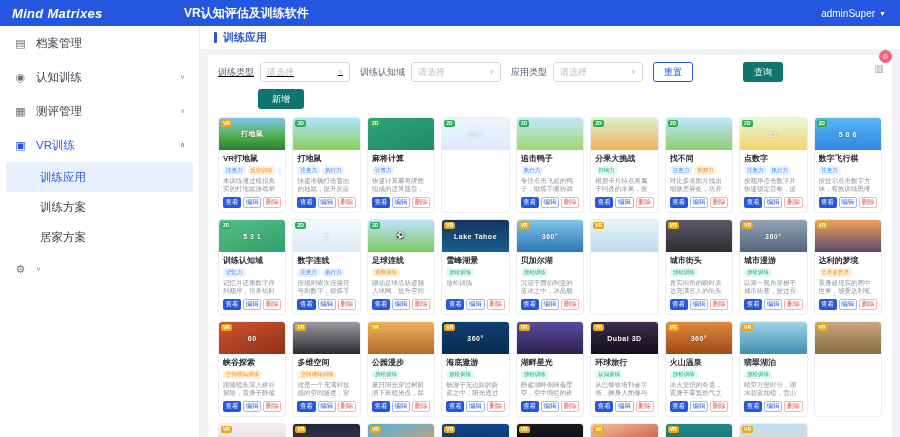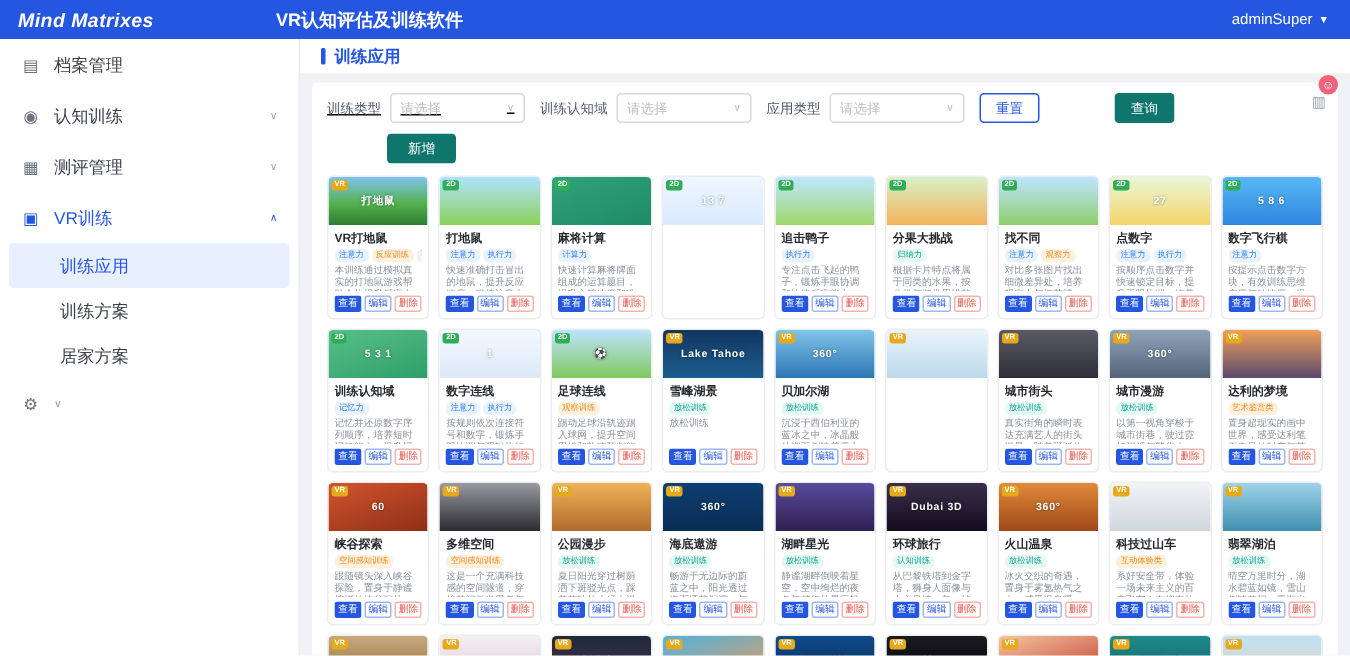--- a/index.html
+++ b/index.html
@@ -630,39 +630,20 @@
             </div>
             <div class="cdesc">冰火交织的奇遇，置身于雾氲热气之中，感受温泉暖意，聆听自然的呼吸…</div>
             <div class="cfoot">
               <span class="sbtn view">查看</span>
               <span class="sbtn edit">编辑</span>
               <span class="sbtn del">删除</span>
             </div>
           </div>
         </div>
         <div class="card">
-          <div class="cimg" style="background: linear-gradient(rgb(242, 244, 246), rgb(207, 214, 221));">
-            <span class="badge bdg-y">VR</span>
-
-          </div>
-          <div class="cbody">
-            <div class="ctitle">科技过山车</div>
-            <div class="tags">
-
-            <span class="pill po">互动体验类</span>
-            </div>
-            <div class="cdesc">系好安全带，体验一场未来主义的百变飞车！在拟真的数字隧道与赛博楼宇…</div>
-            <div class="cfoot">
-              <span class="sbtn view">查看</span>
-              <span class="sbtn edit">编辑</span>
-              <span class="sbtn del">删除</span>
-            </div>
-          </div>
-        </div>
-        <div class="card">
           <div class="cimg" style="background: linear-gradient(rgb(159, 211, 232), rgb(63, 143, 174));">
             <span class="badge bdg-y">VR</span>
 
           </div>
           <div class="cbody">
             <div class="ctitle">翡翠湖泊</div>
             <div class="tags">
 
             <span class="pill pt">放松训练</span>
             </div>

